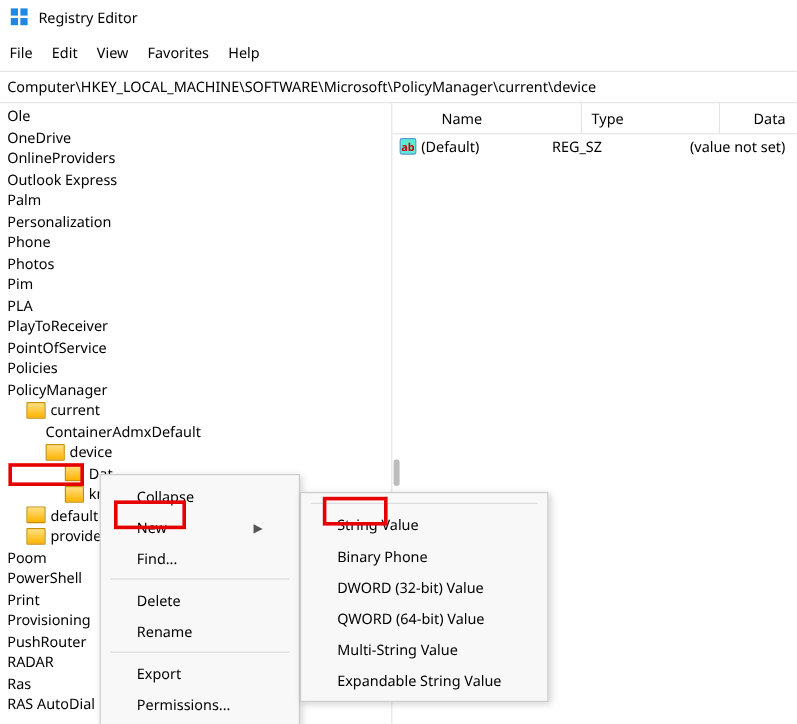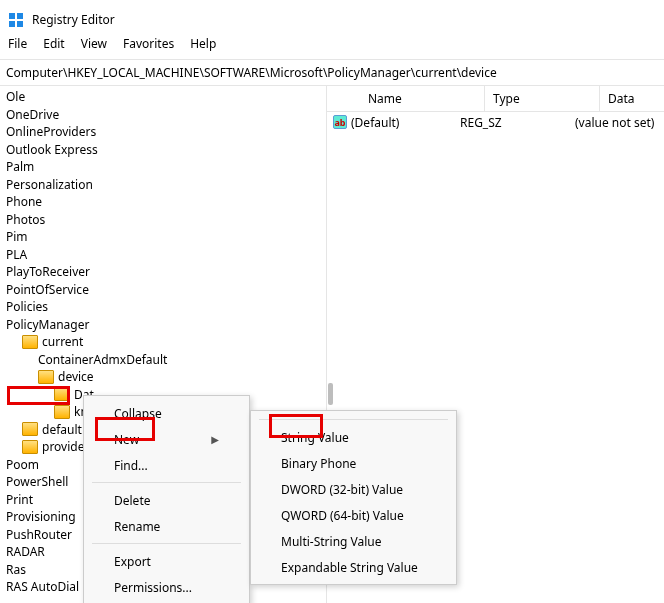--- a/index.html
+++ b/index.html
@@ -1,18 +1,18 @@
 <!DOCTYPE html>
 <html><head>
   <meta charset="utf-8">
   <style>
     * { margin: 0; padding: 0; box-sizing: border-box; font-family: "Segoe UI", system-ui, sans-serif; font-size: 12px; }
     body { width: 664px; height: 603px; background: #fff; color: #000; overflow: hidden; }
     
-    .title-bar { display: flex; align-items: flex-end; height: 28px; padding: 0 8px; gap: 8px; }
+    .title-bar { display: flex; align-items: center; height: 28px; padding: 0 8px; gap: 8px; }
     .title-bar-icon { width: 16px; height: 16px; display:inline-flex; align-items:center; justify-content:center; }
     .title-bar-text { font-weight: 400; }
     
     .menu-bar { display: flex; padding: 3px 0; text-align: right; }
     .menu-item { padding: 4px 8px; cursor: default; }
     
     .address-bar { padding: 4px 6px; border-top: 1px solid #e5e5e5; border-bottom: 1px solid #e5e5e5; white-space: nowrap; overflow: hidden; }
     
     .content { display: flex; height: calc(100% - 28px - 26px - 26px); }
     
@@ -23,21 +23,21 @@
     .tree-item.sub3 { padding-left: 54px; }
     .tree-item.yellow-folder::before { content:""; display:inline-block; width:14px; height:12px; margin-right:4px; background: linear-gradient(#ffe082,#ffb300); border-radius:1px; border:1px solid #c98e00; } 
     
     .highlight-box { position: absolute; border: 3px solid #e60000; pointer-events: none; }
     
     .list-pane { flex: 1; position: relative; }
     .list-header { display: flex; border-bottom: 1px solid #e5e5e5; }
     .list-header-col { padding: 4px 8px; border-right: 1px solid #e5e5e5; }
     .col-name { width: 125px; margin-left: 33px; }
     .col-type { width: 115px; }
-    .col-data { flex: 1; border-right: none; }
+    .col-data { flex: 1; border-right: none; margin-left: 20px; }
     .list-row { display: flex; align-items: center; height: 20px; }
     .list-row .cell-name { width: 125px; padding-left: 6px; display:flex; align-items:center; gap:4px; }
     .list-row .cell-type { width: 115px; padding-left: 8px; }
     .list-row .cell-data { flex: 1; padding-left: 8px; }
     .ab-icon { width:14px; height:14px; border:1px solid #5b9bd5; border-radius:2px; color:#c00; font-size:9px; font-weight:bold; display:inline-flex; align-items:center; justify-content:center; background:#5eead4; }
     
     
     .context-menu { position: absolute; background: #f8f8f8; border: 1px solid #ccc; box-shadow: 2px 2px 6px rgba(0,0,0,.18); padding: 4px 0; }
     .cm-item { display:flex; justify-content:space-between; align-items:center; padding: 4px 30px 4px 30px; height:26px; cursor:default; }
     .cm-item .arrow { font-size:10px; color:#555; }

